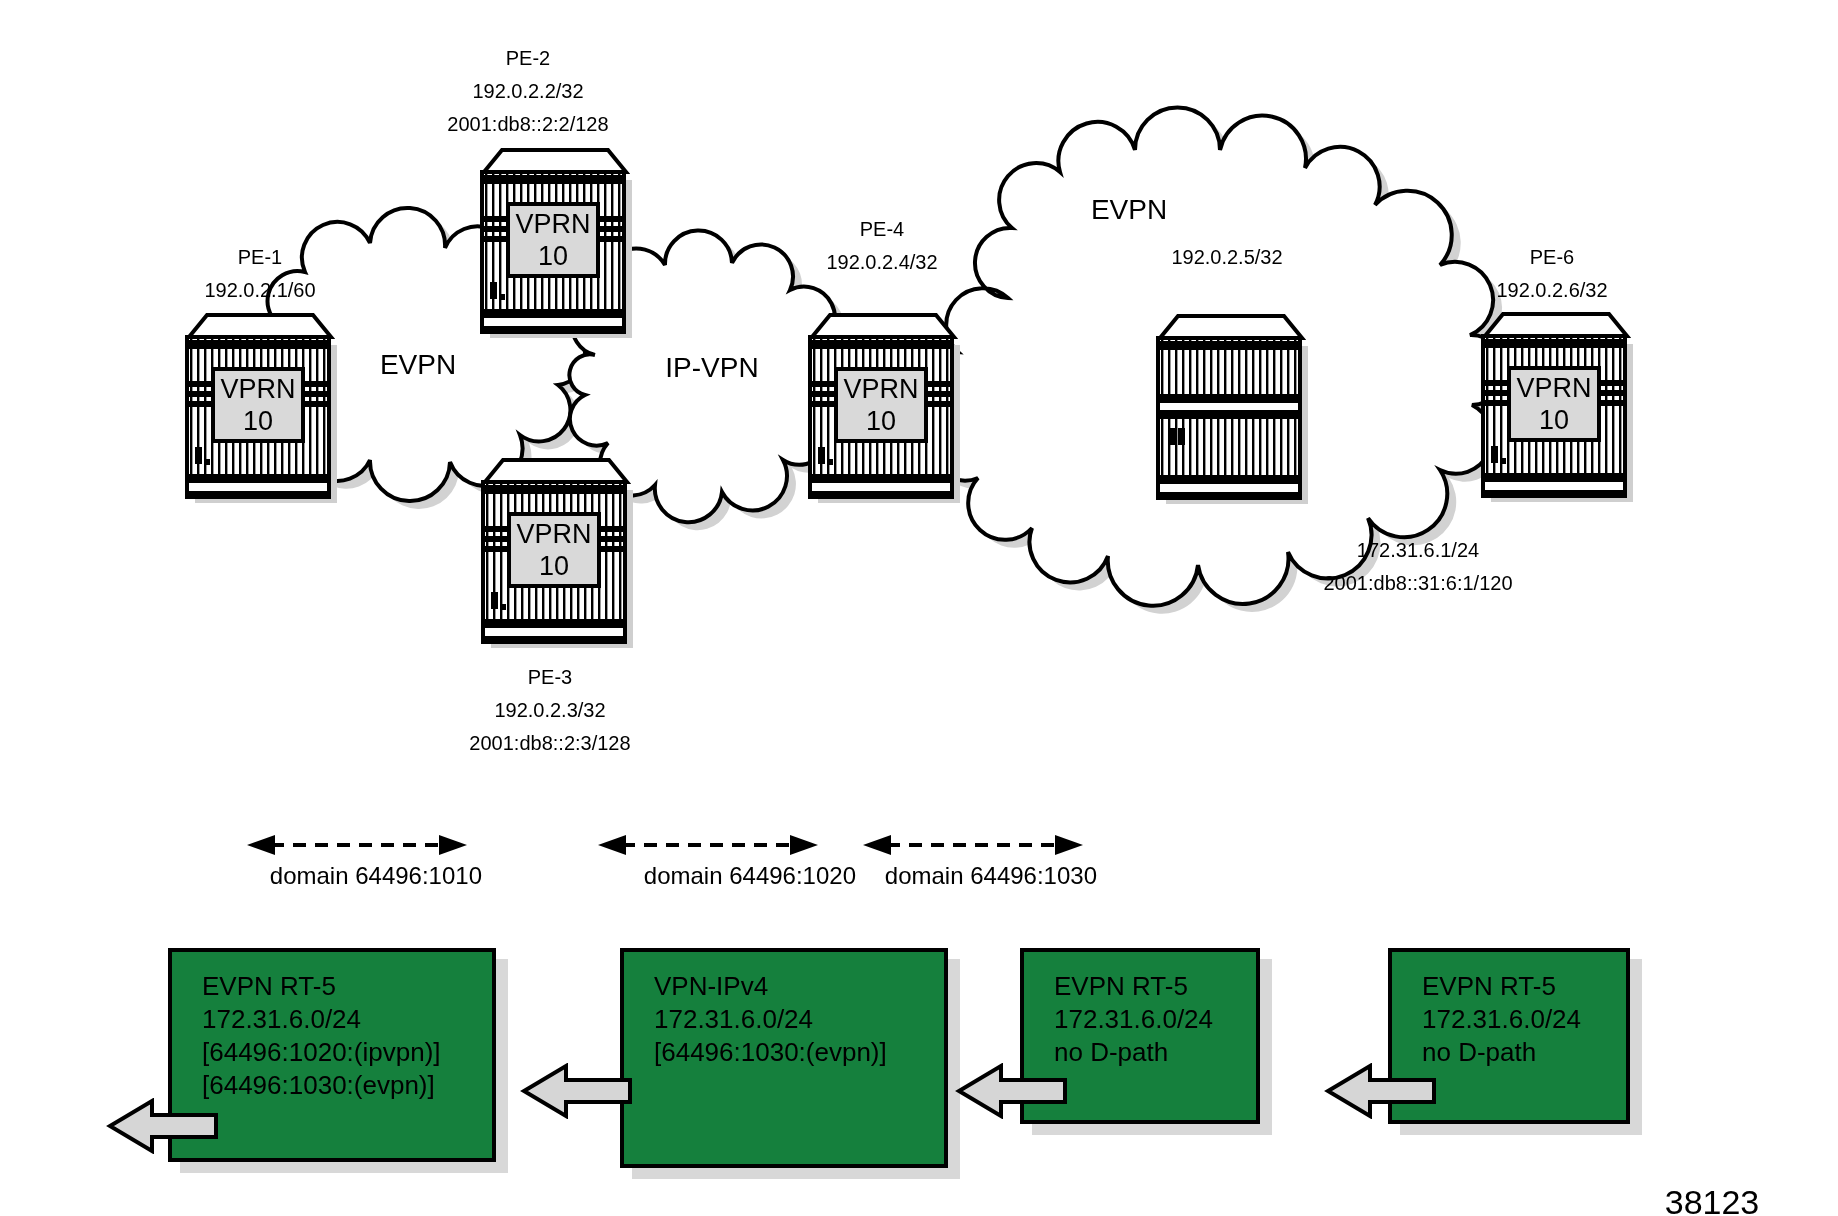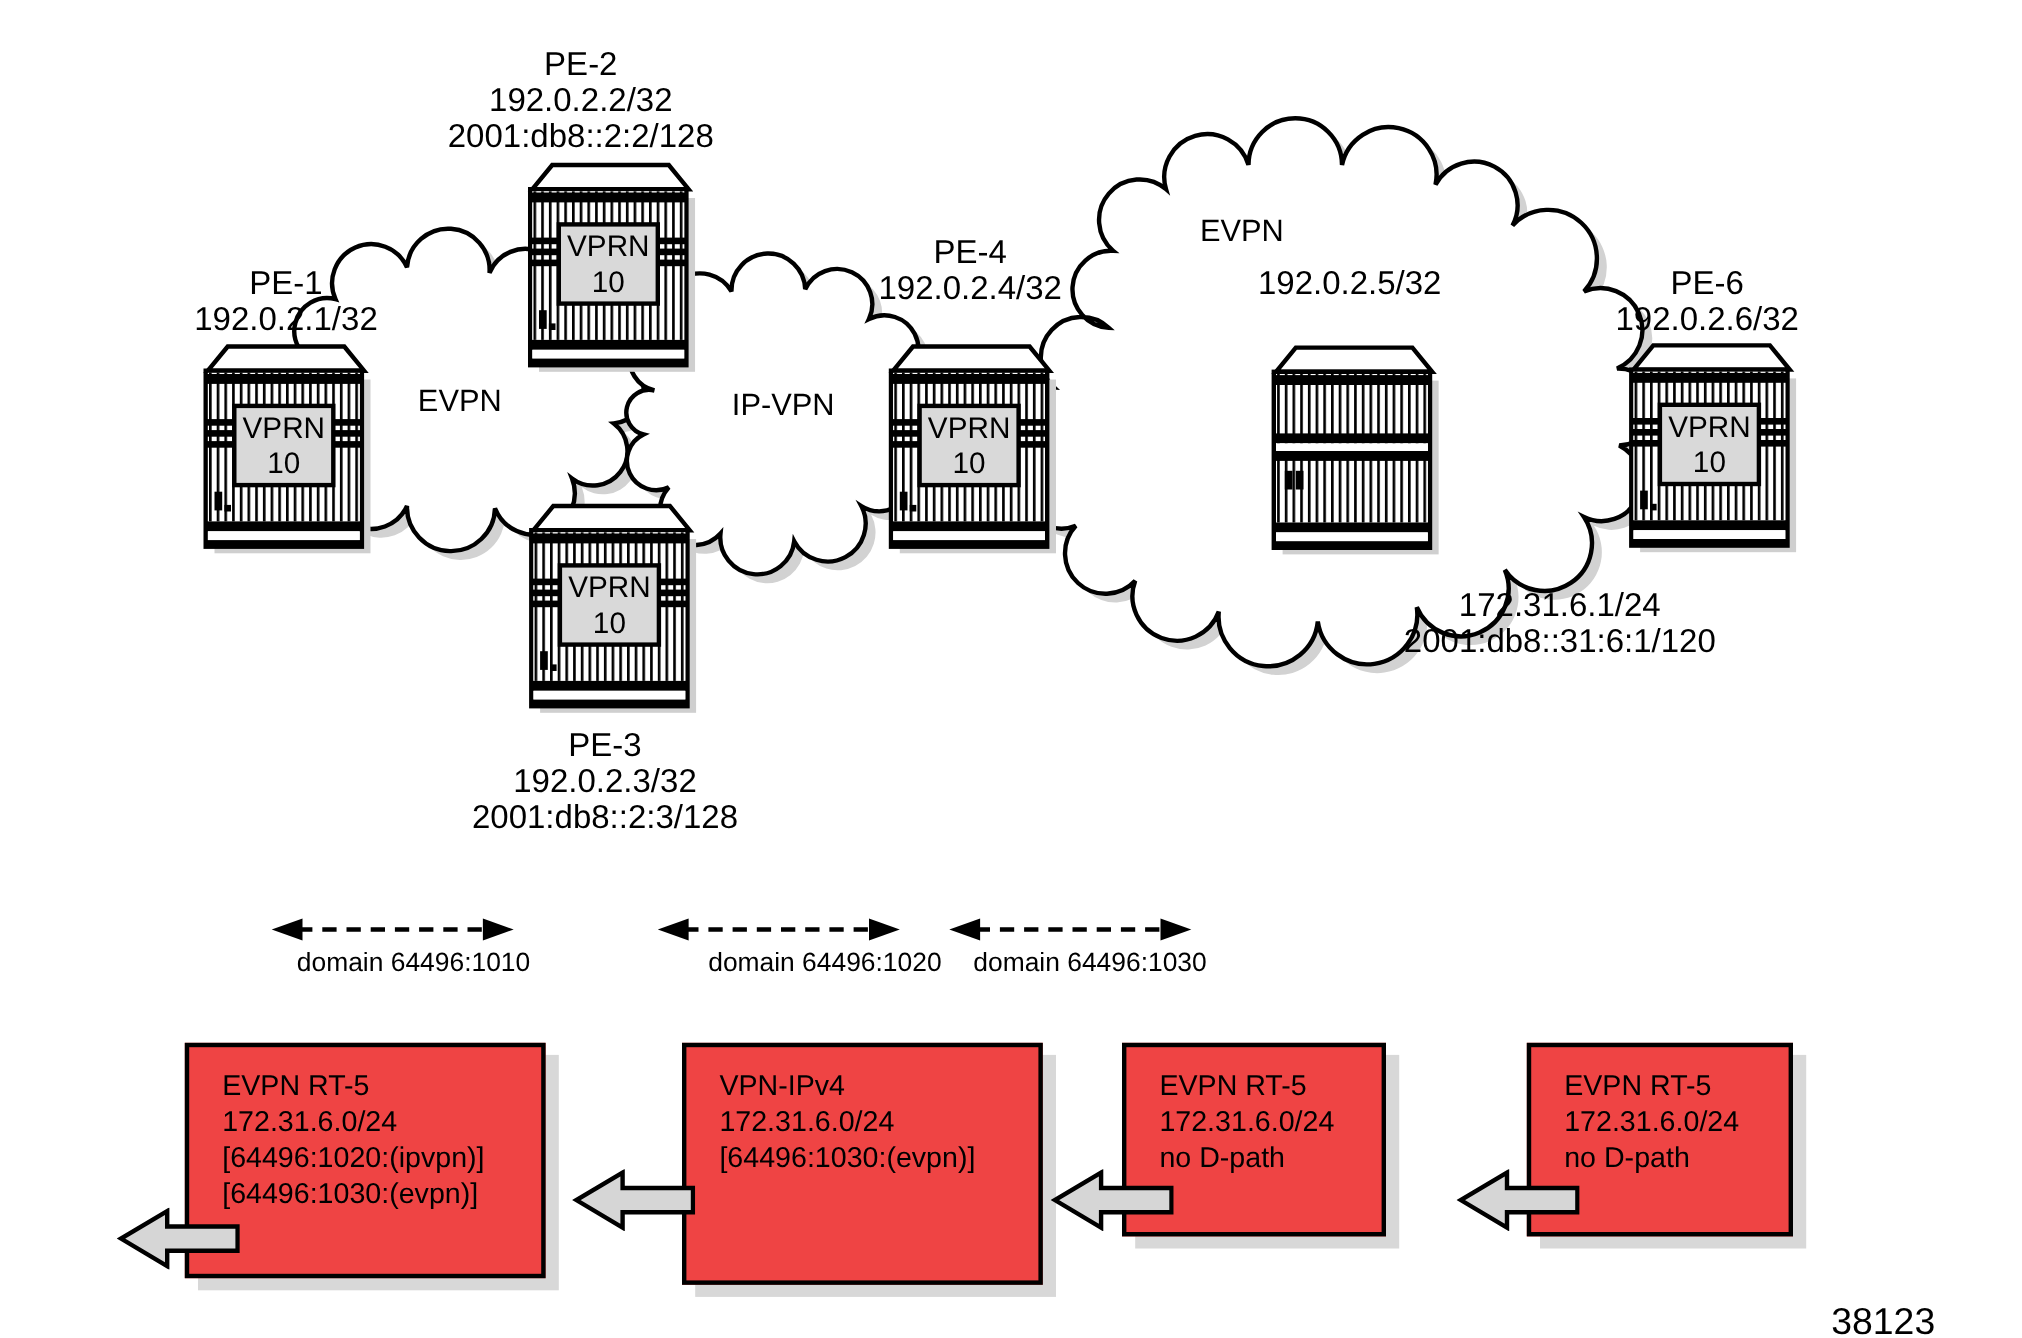--- a/index.html
+++ b/index.html
@@ -1,22 +1,22 @@
 <!DOCTYPE html>
 <html><head>
 <meta charset="utf-8">
 <style>
   html,body{margin:0;padding:0;background:#fff;}
   #canvas{position:relative;width:1838px;height:1216px;background:#fff;overflow:hidden;
           font-family:"Liberation Sans","DejaVu Sans",sans-serif;color:#000;}
   .abs{position:absolute;}
-  .nodelabel{font-size:30px;line-height:33px;text-align:center;white-space:nowrap;}
+  .nodelabel{font-size:20px;line-height:33px;text-align:center;white-space:nowrap;}
   .cloudlabel{font-size:28px;font-weight:normal;text-align:center;white-space:nowrap;}
   .domlabel{font-size:24px;line-height:30px;text-align:right;white-space:nowrap;}
-  .routebox{background:#ef4444;border:4px solid #000;box-sizing:border-box;
+  .routebox{background:#15803d;border:4px solid #000;box-sizing:border-box;
             box-shadow:12px 11px 0 #d8d8d8;font-size:26px;line-height:33px;
             padding:18px 0 0 30px;}
   .fig{font-size:34px;text-align:center;}
   .router{position:absolute;}
   .router text{font-family:"Liberation Sans","DejaVu Sans",sans-serif;font-size:27px;fill:#000;}
   svg{display:block;}
   .cloud{fill:#fff;stroke:#000;stroke-width:4;}
   .cloudshadow{fill:#d2d2d2;stroke:none;}
   .blockarrow{fill:#d6d6d6;stroke:#000;stroke-width:4;stroke-linejoin:miter;}
   .dash{stroke:#000;stroke-width:4;stroke-dasharray:13 9;}
@@ -179,21 +179,21 @@
     <text x="75" y="121" text-anchor="middle">10</text>
     <rect x="12" y="138" width="7" height="17" fill="#000"></rect>
       <rect x="21" y="150" width="6" height="6" fill="#000"></rect>
     <rect x="4" y="165" width="142" height="9" fill="#000"></rect>
       <rect x="6" y="174" width="138" height="8" fill="#fff"></rect>
       <rect x="4" y="182" width="142" height="6" fill="#000"></rect>
   </svg>
 
   <div class="abs nodelabel" style="left:110px;top:241px;width:300px">
     <div>PE-1</div>
-    <div>192.0.2.1/32</div>
+    <div>192.0.2.1/60</div>
   </div>
 
   <div class="abs nodelabel" style="left:378px;top:42px;width:300px">
     <div>PE-2</div>
     <div>192.0.2.2/32</div>
     <div>2001:db8::2:2/128</div>
   </div>
 
   <div class="abs nodelabel" style="left:400px;top:661px;width:300px">
     <div>PE-3</div>

